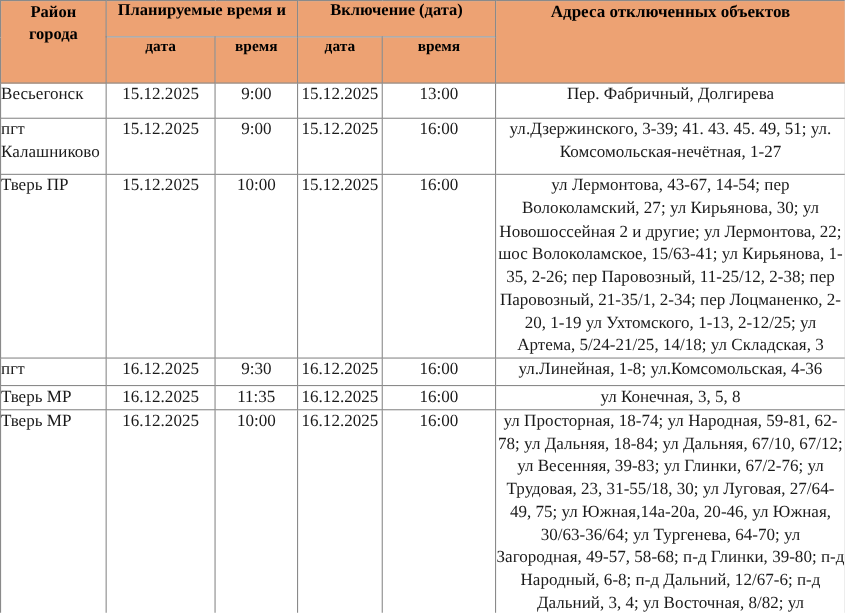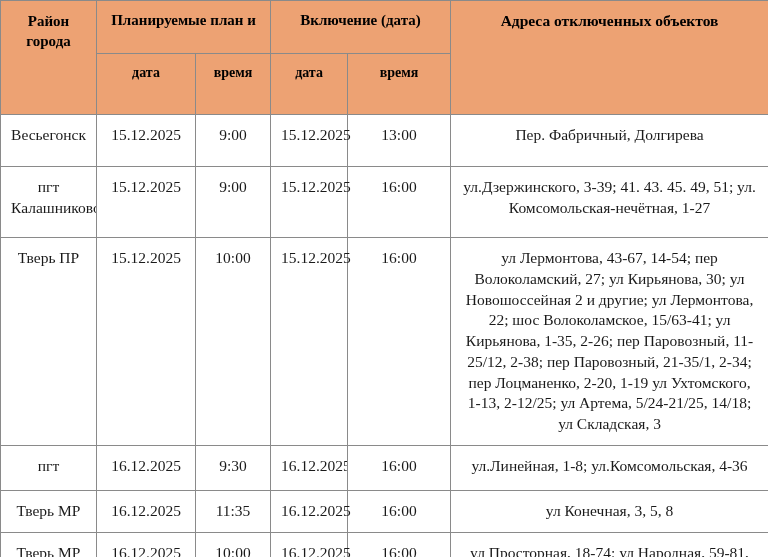--- a/index.html
+++ b/index.html
@@ -24,21 +24,21 @@
   #outage-table col.c-off-date { width: 99px; }
   #outage-table col.c-off-time { width: 75px; }
   #outage-table col.c-on-date  { width: 77px; }
   #outage-table col.c-on-time  { width: 103px; }
   #outage-table col.c-addr     { width: 318px; }
 
   #outage-table th,
   #outage-table td {
     border: 1px solid #8a8a8a;
     vertical-align: top;
-    padding: 10px;
+    padding: 0;
   }
   thead th {
     background: #eda273;
     color: #000000;
     font-weight: bold;
     text-align: center;
     vertical-align: middle;
     font-size: 15px;
     line-height: 1.35;
     padding: 4px 4px;
@@ -66,21 +66,20 @@
     overflow: hidden;
     line-height: 1.25;
   }
 
   tbody td {
     font-size: 15.5px;
     line-height: 1.34;
     background: #ffffff;
   }
   td.district {
-    text-align: center;
     padding: 4px 3px 2px 3px;
     overflow: hidden;
     margin-top: 27px;
   }
   td.datecell, td.timecell {
     text-align: center;
     padding: 4px 4px 2px 4px;
     white-space: nowrap;
   }
   td.addr {
@@ -108,21 +107,21 @@
     <col class="c-on-time">
     <col class="c-addr">
   </colgroup>
   <thead>
     <tr>
       <th class="tall-head" rowspan="2">
         <span>Район</span><br>
         <span>города</span>
       </th>
       <th class="group-head" colspan="2">
-        <span class="group-clip">Планируемые план и</span>
+        <span class="group-clip">Планируемые время и</span>
       </th>
       <th class="group-head" colspan="2">
         <span class="group-clip">Включение (дата)</span>
       </th>
       <th class="tall-head addr-head" rowspan="2">Адреса отключенных объектов</th>
     </tr>
     <tr>
       <th class="sub-head">дата</th>
       <th class="sub-head">время</th>
       <th class="sub-head">дата</th>

